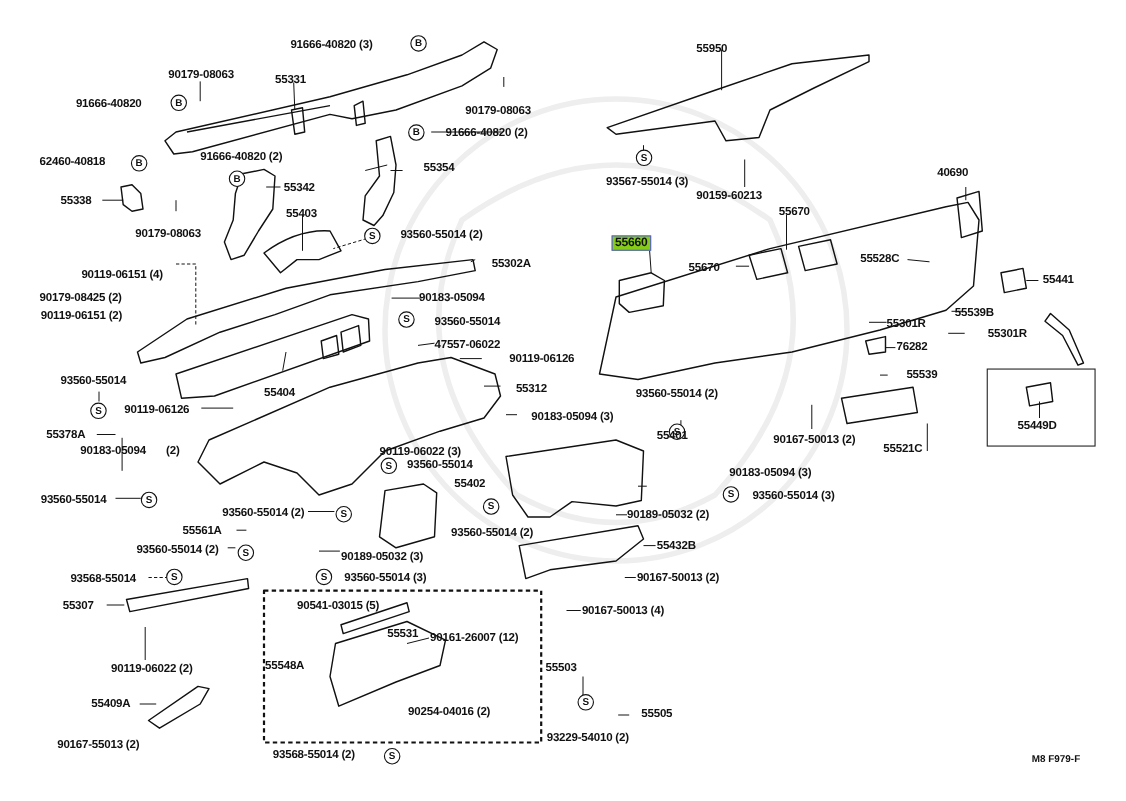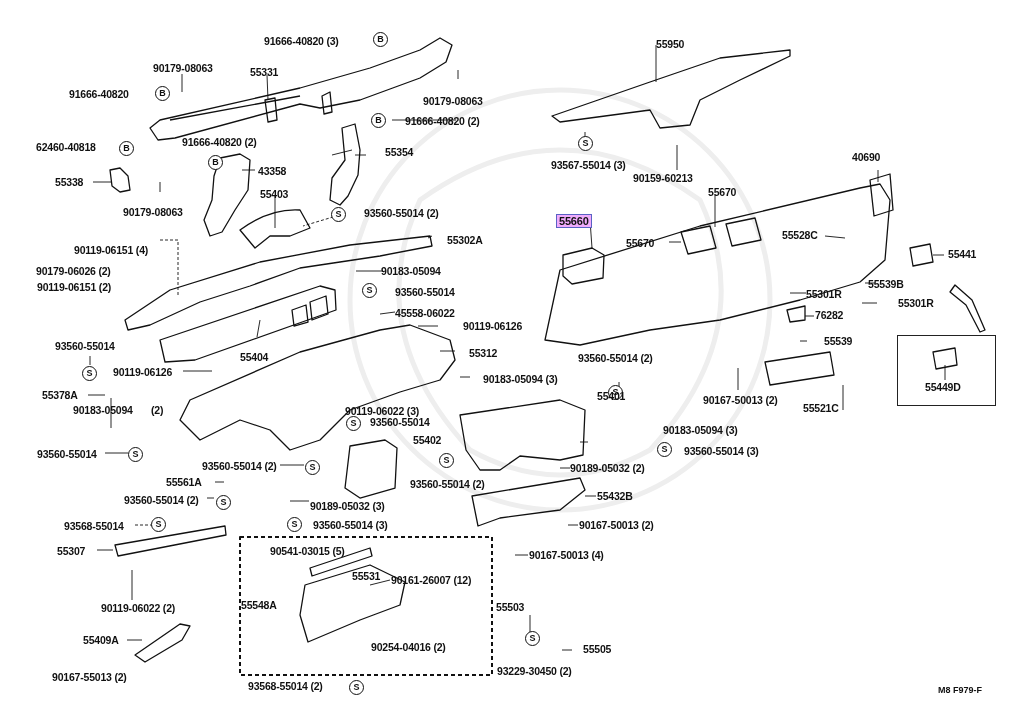--- a/index.html
+++ b/index.html
@@ -1,21 +1,21 @@
 <!DOCTYPE html>
 <html><head>
   <meta charset="utf-8">
   <style>
     html, body { margin: 0; padding: 0; background: #ffffff; }
     body { width: 1024px; height: 728px; position: relative; overflow: hidden;
            font-family: "Liberation Sans", sans-serif; }
     #diagram { position: absolute; left: 0; top: 0; width: 1024px; height: 728px; }
     .lbl { position: absolute; font-family: "Liberation Sans", sans-serif; font-size: 10.5px; font-weight: bold;
            color: #111; white-space: nowrap; letter-spacing: -0.2px; line-height: 12px; cursor: pointer; }
-    .lbl.hl { background: #f0abfc; border: 1px solid #5a62c4; padding: 0 2px; font-size: 11px; }
+    .lbl.hl { background: #84cc16; border: 1px solid #5a62c4; padding: 0 2px; font-size: 11px; }
     .sym { position: absolute; width: 13px; height: 13px; border: 1.5px solid #111; border-radius: 50%;
            font-size: 9px; font-weight: bold; text-align: center; line-height: 13px; color: #111;
            background: #fff; font-family: "Liberation Sans", sans-serif; box-sizing: content-box; }
     .ref { position: absolute; font-size: 9px; font-weight: bold; color: #111; font-family: "Liberation Sans", sans-serif; }
     .inset { position: absolute; left: 897px; top: 335px; width: 97px; height: 69px; border: 1.5px solid #222; }
   </style>
 </head>
 <body>
 
 <svg id="diagram" viewBox="0 0 1024 728" xmlns="http://www.w3.org/2000/svg">
@@ -165,32 +165,32 @@
 
 <div class="lbl" style="left:264px;top:35px">91666-40820 (3)</div>
 <div class="lbl" style="left:153px;top:62px">90179-08063</div>
 <div class="lbl" style="left:250px;top:66px">55331</div>
 <div class="lbl" style="left:69px;top:88px">91666-40820</div>
 <div class="lbl" style="left:423px;top:95px">90179-08063</div>
 <div class="lbl" style="left:405px;top:115px">91666-40820 (2)</div>
 <div class="lbl" style="left:36px;top:141px">62460-40818</div>
 <div class="lbl" style="left:182px;top:136px">91666-40820 (2)</div>
 <div class="lbl" style="left:385px;top:146px">55354</div>
-<div class="lbl" style="left:258px;top:165px">43358</div>
+<div class="lbl" style="left:258px;top:165px">55342</div>
 <div class="lbl" style="left:55px;top:176px">55338</div>
 <div class="lbl" style="left:123px;top:206px">90179-08063</div>
 <div class="lbl" style="left:260px;top:188px">55403</div>
 <div class="lbl" style="left:364px;top:207px">93560-55014 (2)</div>
 <div class="lbl" style="left:74px;top:244px">90119-06151 (4)</div>
 <div class="lbl" style="left:447px;top:234px">55302A</div>
-<div class="lbl" style="left:36px;top:265px">90179-06026 (2)</div>
+<div class="lbl" style="left:36px;top:265px">90179-08425 (2)</div>
 <div class="lbl" style="left:37px;top:281px">90119-06151 (2)</div>
 <div class="lbl" style="left:381px;top:265px">90183-05094</div>
 <div class="lbl" style="left:395px;top:286px">93560-55014</div>
-<div class="lbl" style="left:395px;top:307px">45558-06022</div>
+<div class="lbl" style="left:395px;top:307px">47557-06022</div>
 <div class="lbl" style="left:463px;top:320px">90119-06126</div>
 <div class="lbl" style="left:55px;top:340px">93560-55014</div>
 <div class="lbl" style="left:240px;top:351px">55404</div>
 <div class="lbl" style="left:469px;top:347px">55312</div>
 <div class="lbl" style="left:113px;top:366px">90119-06126</div>
 <div class="lbl" style="left:42px;top:389px">55378A</div>
 <div class="lbl" style="left:483px;top:373px">90183-05094 (3)</div>
 <div class="lbl" style="left:73px;top:404px">90183-05094</div>
 <div class="lbl" style="left:151px;top:404px">(2)</div>
 <div class="lbl" style="left:345px;top:405px">90119-06022 (3)</div>
@@ -208,24 +208,24 @@
 <div class="lbl" style="left:270px;top:545px">90541-03015 (5)</div>
 <div class="lbl" style="left:352px;top:570px">55531</div>
 <div class="lbl" style="left:391px;top:574px">90161-26007 (12)</div>
 <div class="lbl" style="left:241px;top:599px">55548A</div>
 <div class="lbl" style="left:496px;top:601px">55503</div>
 <div class="lbl" style="left:101px;top:602px">90119-06022 (2)</div>
 <div class="lbl" style="left:83px;top:634px">55409A</div>
 <div class="lbl" style="left:371px;top:641px">90254-04016 (2)</div>
 <div class="lbl" style="left:52px;top:671px">90167-55013 (2)</div>
 <div class="lbl" style="left:248px;top:680px">93568-55014 (2)</div>
-<div class="lbl" style="left:497px;top:665px">93229-30450 (2)</div>
+<div class="lbl" style="left:497px;top:665px">93229-54010 (2)</div>
 <div class="lbl" style="left:583px;top:643px">55505</div>
 
-<div class="lbl" style="left:656px;top:38px">55950</div>
+<div class="lbl" style="left:633px;top:38px">55950</div>
 <div class="lbl" style="left:551px;top:159px">93567-55014 (3)</div>
 <div class="lbl" style="left:633px;top:172px">90159-60213</div>
 <div class="lbl" style="left:852px;top:151px">40690</div>
 <div class="lbl" style="left:708px;top:186px">55670</div>
 <div class="lbl hl" style="left:556px;top:214px">55660</div>
 <div class="lbl" style="left:626px;top:237px">55670</div>
 <div class="lbl" style="left:782px;top:229px">55528C</div>
 <div class="lbl" style="left:948px;top:248px">55441</div>
 <div class="lbl" style="left:868px;top:278px">55539B</div>
 <div class="lbl" style="left:806px;top:288px">55301R</div>

